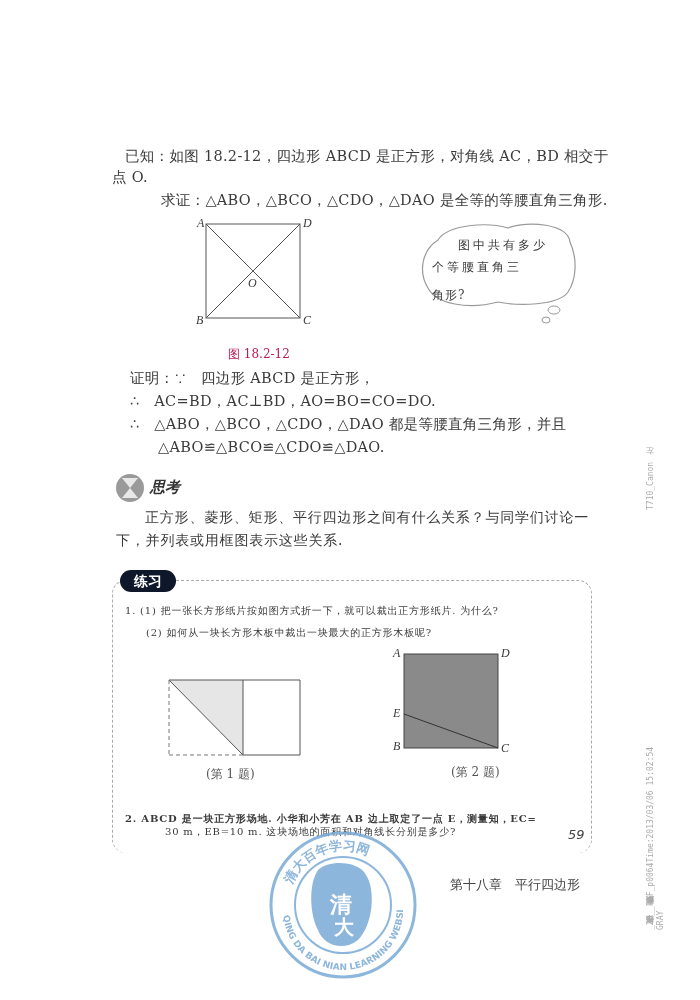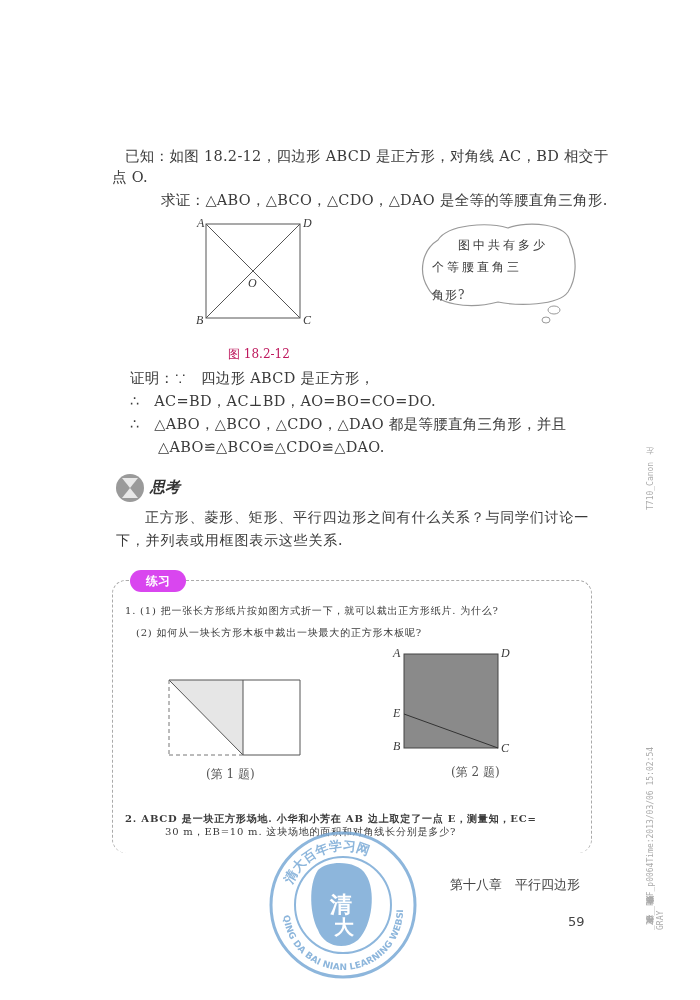--- a/index.html
+++ b/index.html
@@ -55,23 +55,23 @@
   <svg width="28" height="28" viewBox="0 0 28 28">
     <path d="M6,4 L22,4 L14,14 Z" fill="#e8e8e8"></path>
     <path d="M6,24 L22,24 L14,14 Z" fill="#e8e8e8"></path>
   </svg>
 </div>
 <div class="abs" style="left:150px;top:478px;font-family:'DejaVu Sans',sans-serif;font-weight:bold;font-size:15px;color:#333;font-style:italic;">思考</div>
 <div class="abs pract-text" style="left:145px;top:506px;font-size:14px;">正方形、菱形、矩形、平行四边形之间有什么关系？与同学们讨论一</div>
 <div class="abs pract-text" style="left:116px;top:529px;font-size:14px;">下，并列表或用框图表示这些关系.</div>
 
 <div class="abs" style="left:112px;top:580px;width:478px;height:272px;border:1.5px dashed #aaa;border-radius:14px;border-bottom:none;"></div>
-<div class="abs" style="left:130px;top:570px;width:56px;height:22px;background:#d946ef;border-radius:11px;color:#fff;font-family:'DejaVu Sans',sans-serif;font-weight:bold;font-size:12px;text-align:center;line-height:22px;">练习</div>
+<div class="abs" style="left:120px;top:570px;width:56px;height:22px;background:#0f172a;border-radius:11px;color:#fff;font-family:'DejaVu Sans',sans-serif;font-weight:bold;font-size:14px;text-align:center;line-height:22px;">练习</div>
 <div class="abs pract-text" style="left:125px;top:600px;">1. (1) 把一张长方形纸片按如图方式折一下，就可以裁出正方形纸片. 为什么?</div>
-<div class="abs pract-text" style="left:136px;top:622px;text-align:right;">(2) 如何从一块长方形木板中裁出一块最大的正方形木板呢?</div>
+<div class="abs pract-text" style="left:146px;top:622px;text-align:right;">(2) 如何从一块长方形木板中裁出一块最大的正方形木板呢?</div>
 
 <div class="abs" style="left:166px;top:678px;width:136px;height:80px;">
   <svg width="136" height="80" viewBox="0 0 136 80">
     <polygon points="3,2 77,2 77,77" fill="#e6e6e6"></polygon>
     <line x1="3" y1="2" x2="134" y2="2" stroke="#555" stroke-width="1"></line>
     <line x1="77" y1="2" x2="77" y2="77" stroke="#555" stroke-width="1"></line>
     <line x1="77" y1="77" x2="134" y2="77" stroke="#555" stroke-width="1"></line>
     <line x1="134" y1="2" x2="134" y2="77" stroke="#555" stroke-width="1"></line>
     <line x1="3" y1="2" x2="77" y2="77" stroke="#555" stroke-width="1"></line>
     <line x1="3" y1="2" x2="3" y2="77" stroke="#777" stroke-width="1" stroke-dasharray="4,3"></line>
@@ -106,17 +106,17 @@
       <path id="arcBot" d="M15,80 A60,60 0 0,0 135,80"></path>
     </defs>
     <text font-size="13" fill="#7aaad6" font-family="DejaVu Sans, sans-serif" font-weight="bold"><textPath href="#arcTop" startOffset="12%">清大百年学习网</textPath></text>
     <text font-size="9" fill="#7aaad6" font-family="DejaVu Sans, sans-serif" font-weight="bold"><textPath href="#arcBot" startOffset="3%">QING DA BAI NIAN LEARNING WEBSITE</textPath></text>
     <text x="62" y="82" font-size="22" fill="#ffffff" font-family="DejaVu Serif, serif" font-weight="bold">清</text>
     <text x="66" y="104" font-size="20" fill="#ffffff" font-family="DejaVu Serif, serif" font-weight="bold">大</text>
   </svg>
 </div>
 
 <div class="abs footer" style="left:450px;top:876px;">第十八章　平行四边形</div>
-<div class="abs footer" style="left:568px;top:914px;font-family:'DejaVu Sans',sans-serif;">59</div>
+<div class="abs footer" style="left:568px;top:827px;font-family:'DejaVu Sans',sans-serif;font-style:italic;">59</div>
 
 <div class="abs side" style="left:646px;top:420px;height:90px;">T710_Canon左</div>
 <div class="abs side" style="left:646px;top:620px;height:310px;">张画专用_28_数学八年级下_PDF_p0064Time:2013/03/06 15:02:54</div>
 <div class="abs side" style="left:656px;top:890px;height:40px;">GRAY</div>
 
 </body></html>

